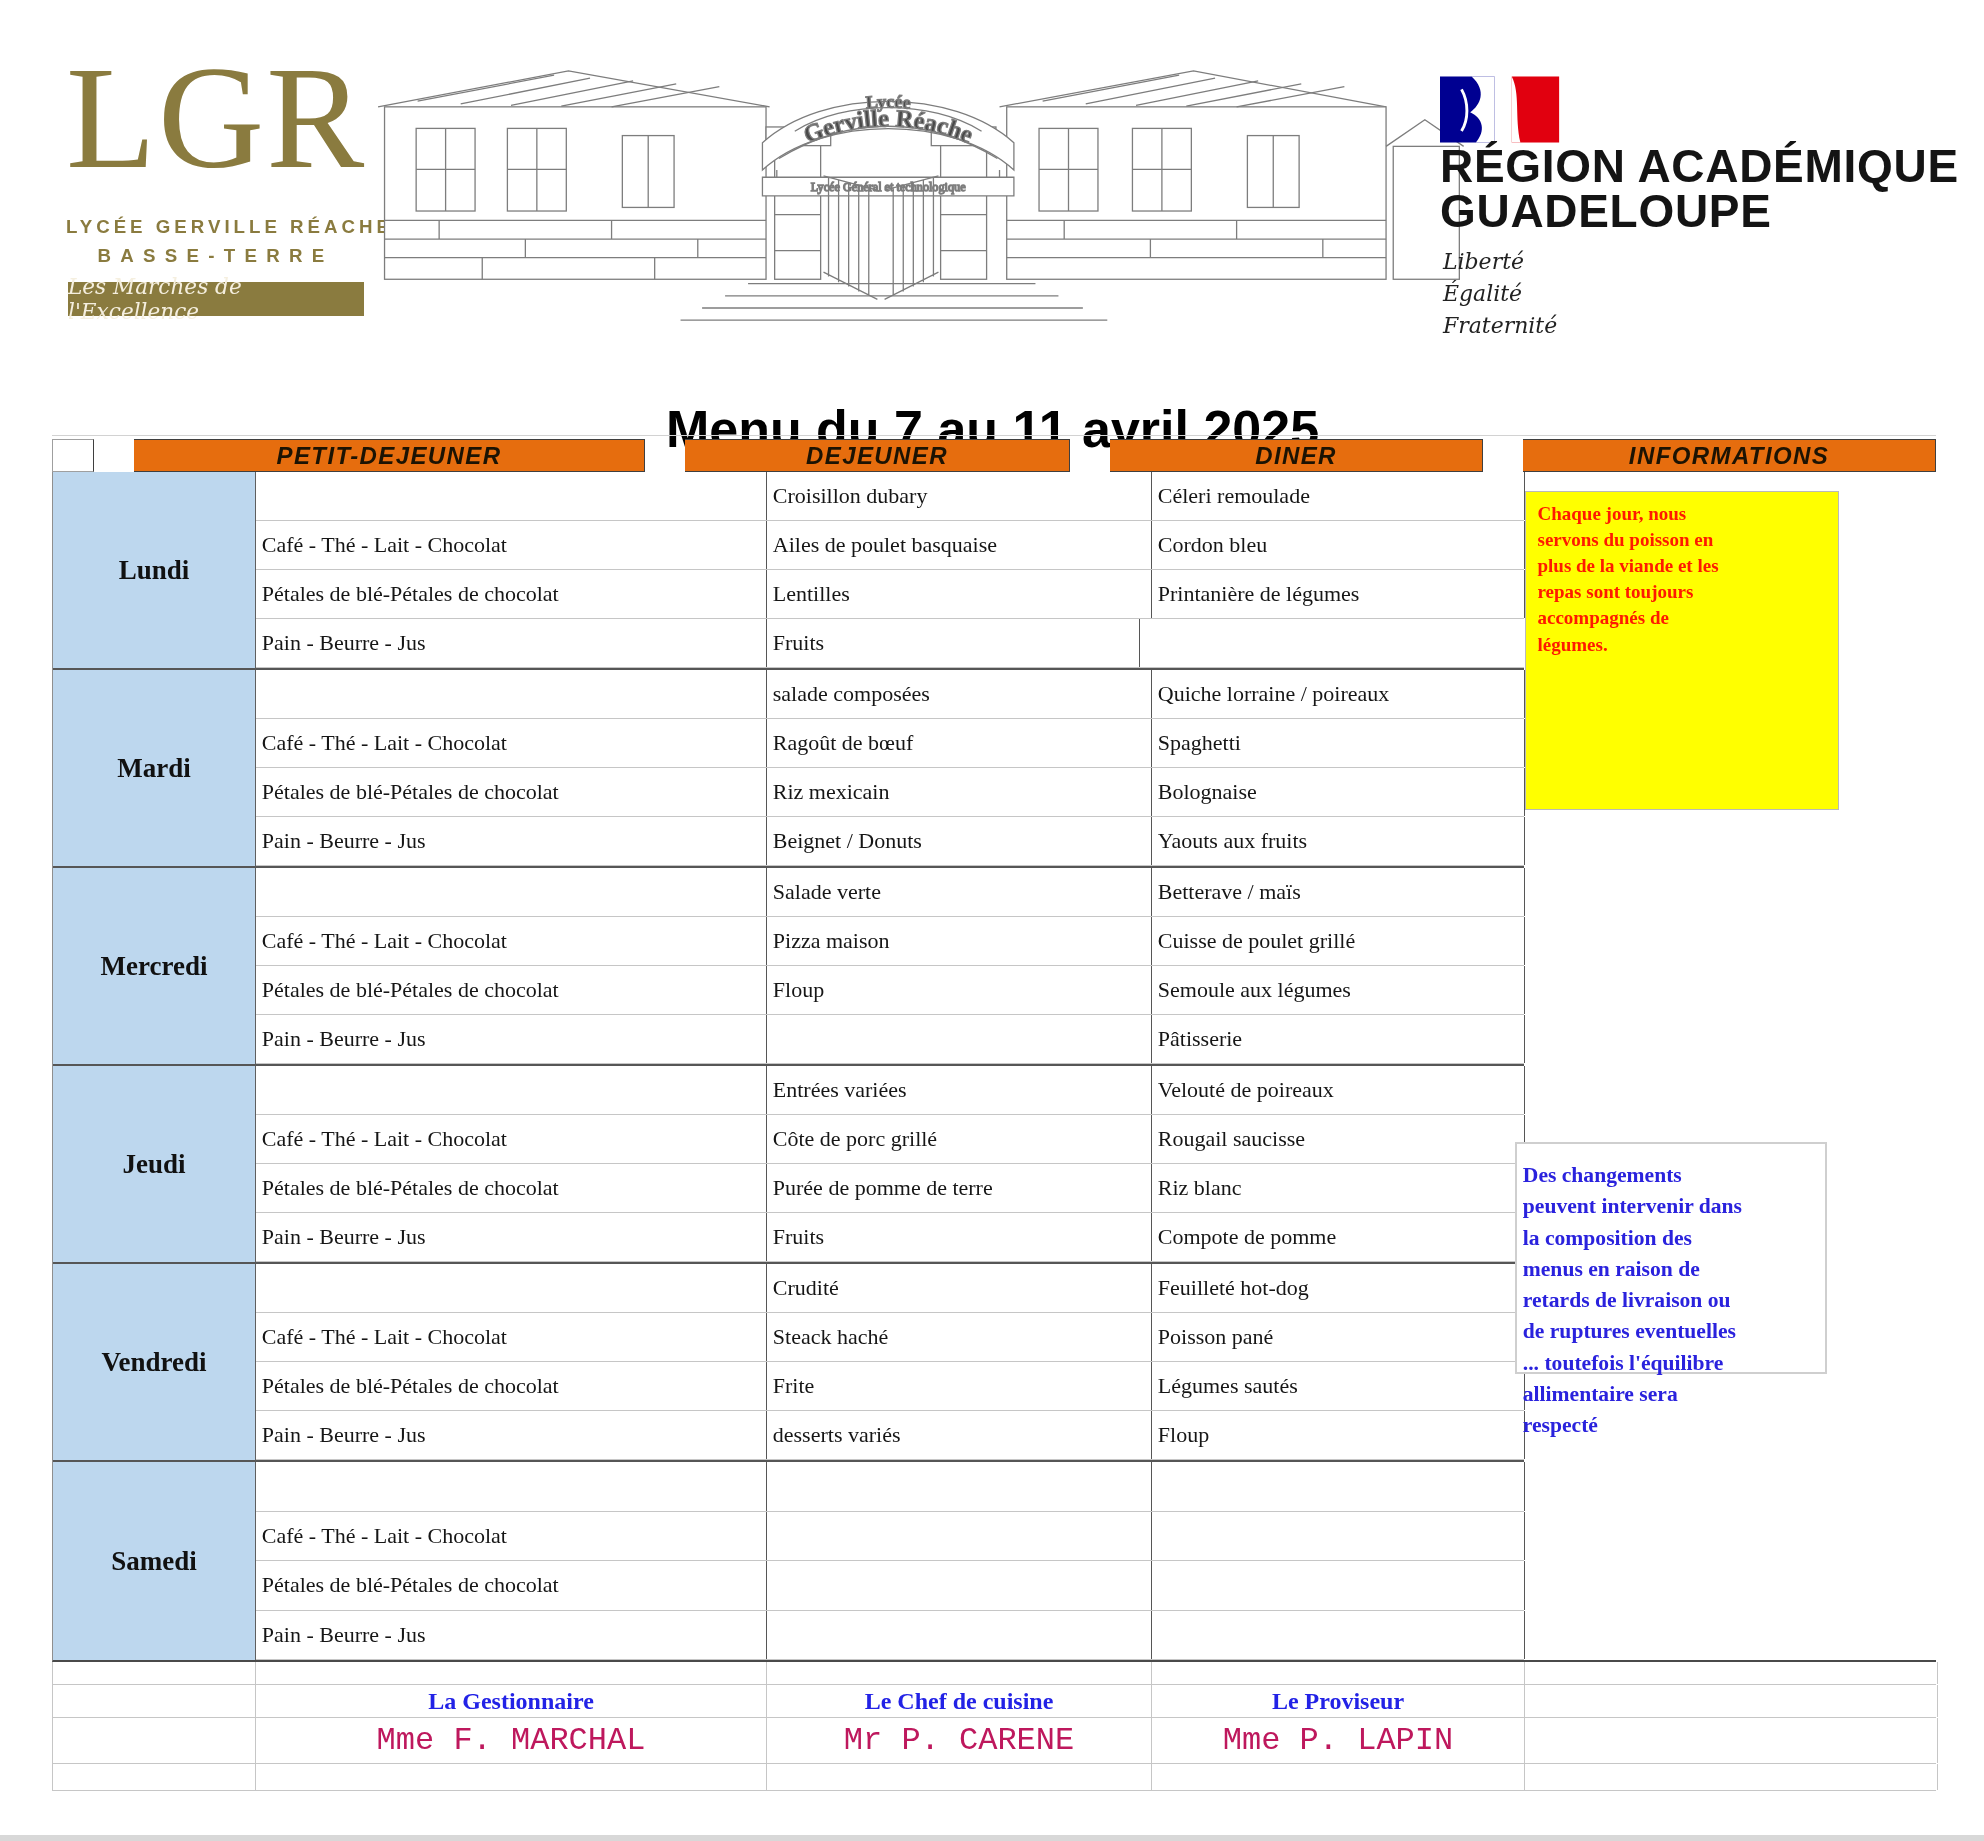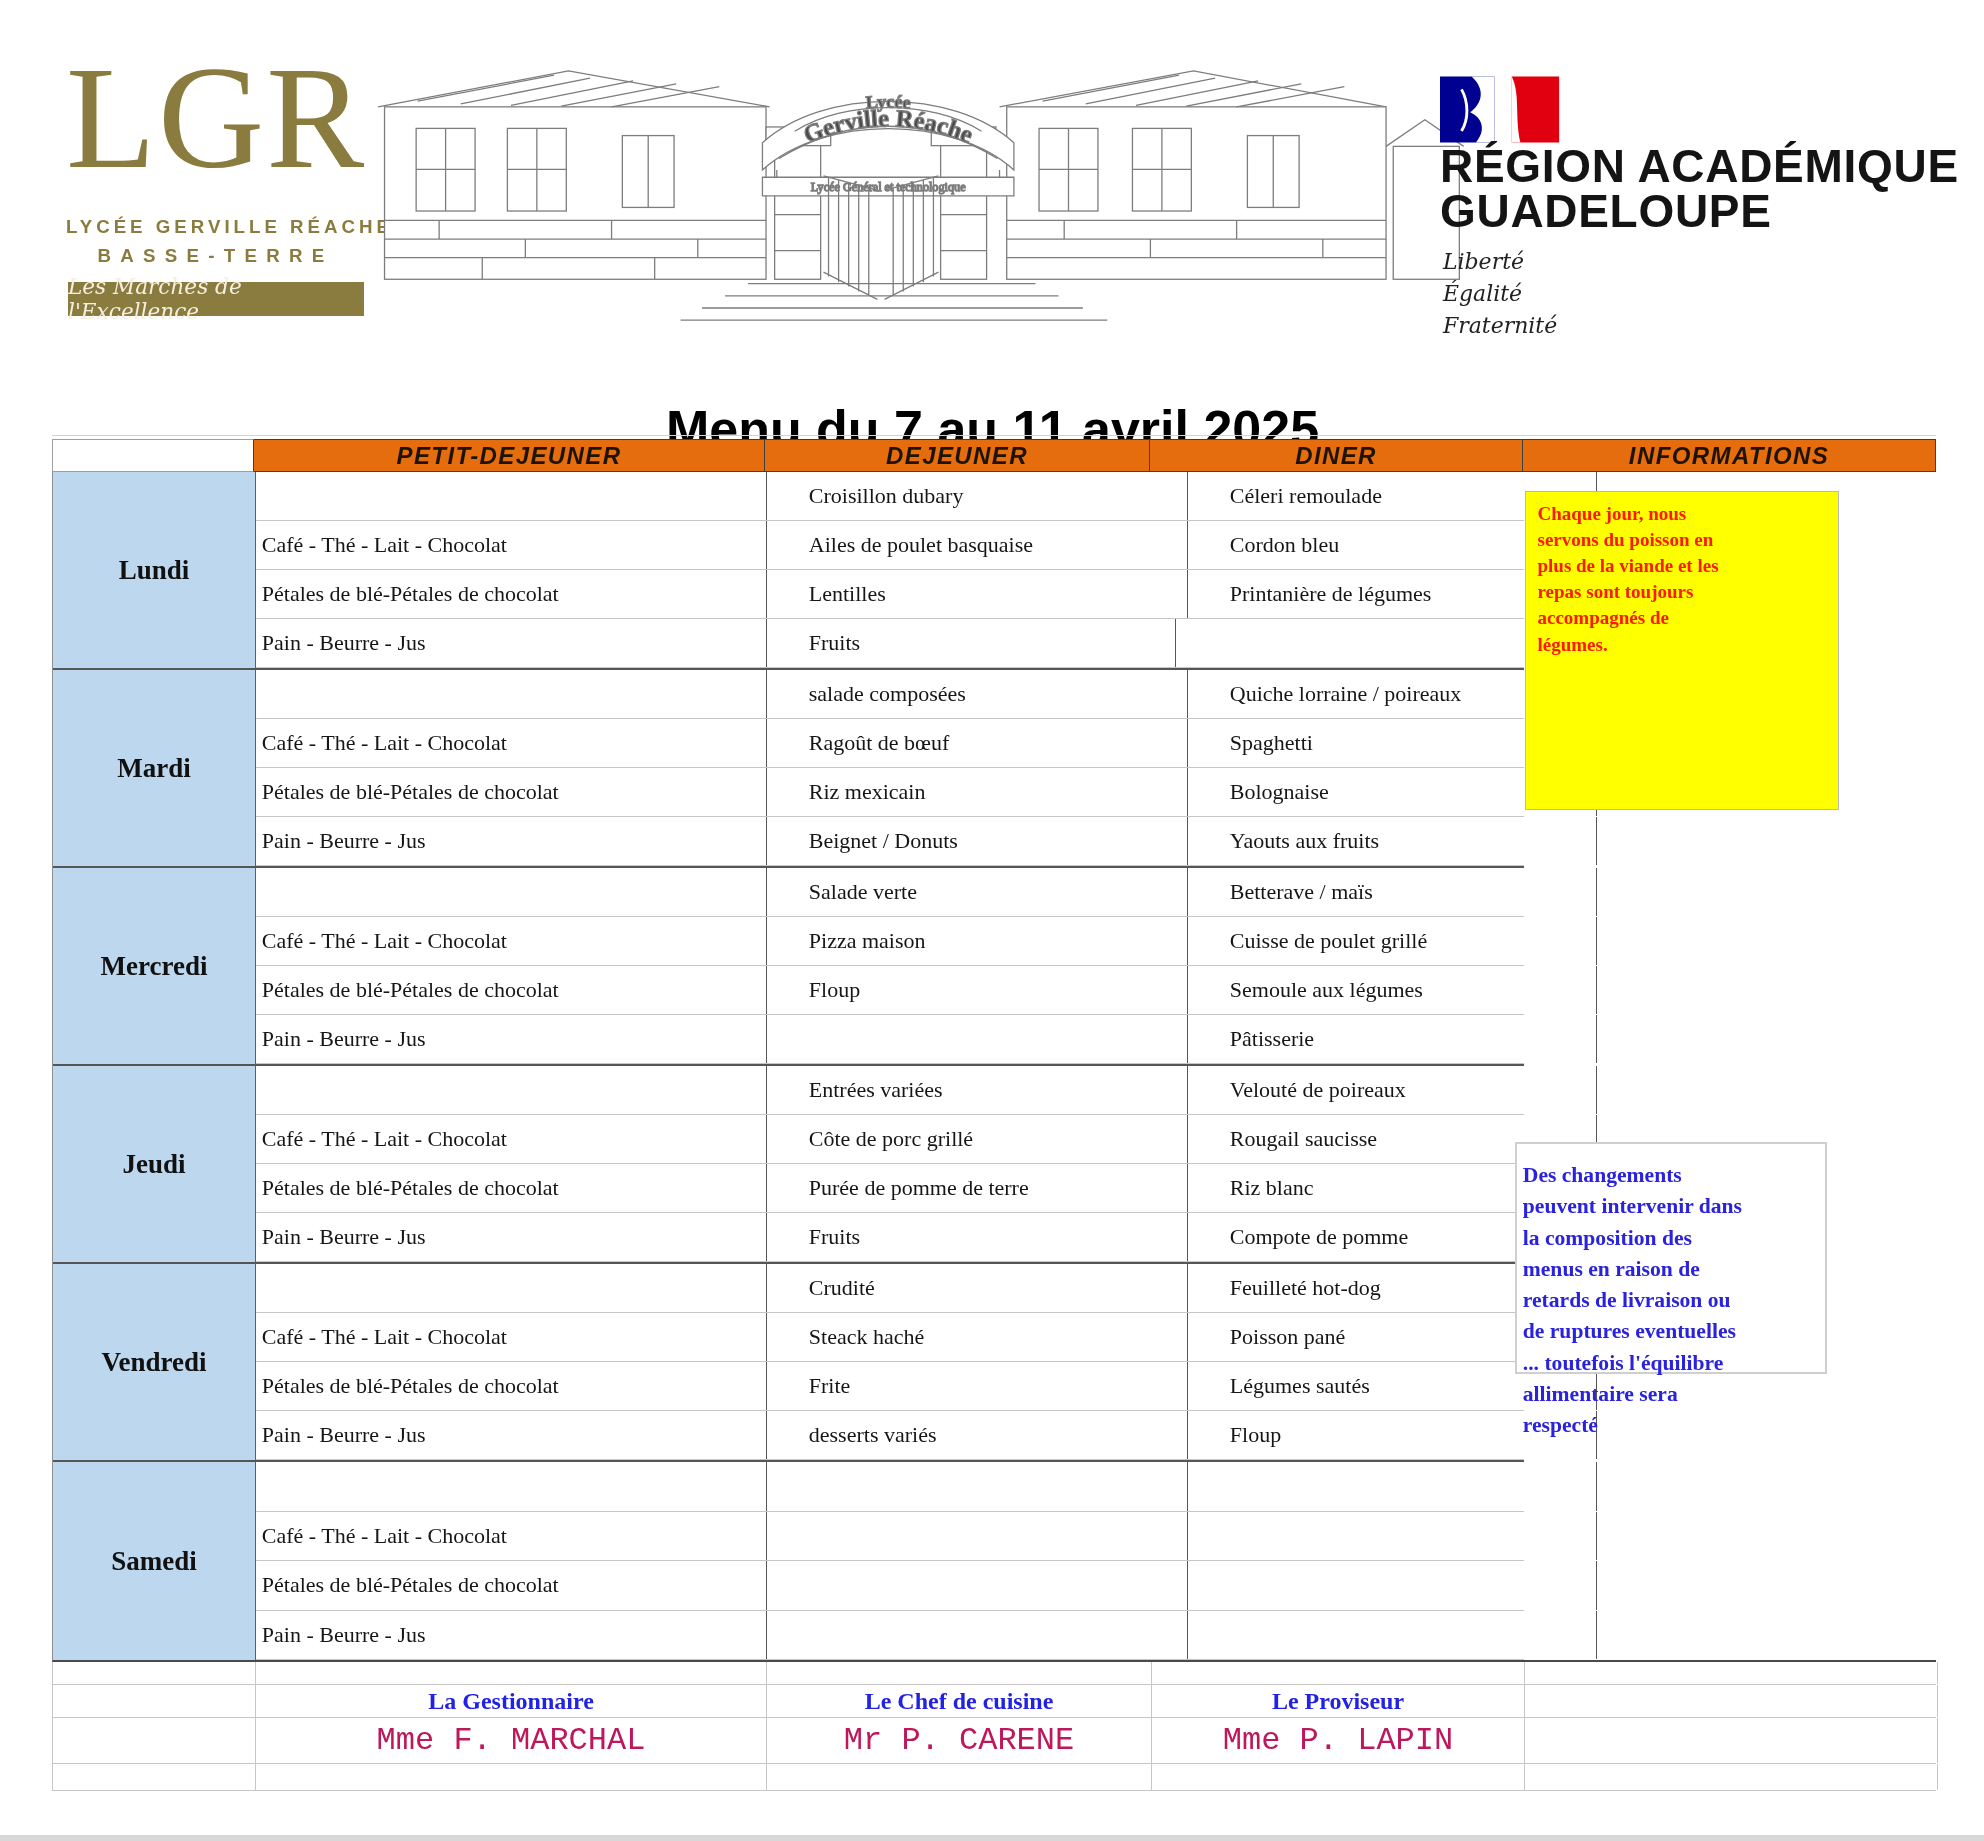--- a/index.html
+++ b/index.html
@@ -33,36 +33,36 @@
   
   .menu-table{position:absolute;left:52px;top:439px;width:1884px;}
   .pre-line{position:absolute;left:0;top:-4.3px;width:1884px;border-top:1.4px solid #d2d2d2;}
 
   .c-day{width:204px;flex:none;}
   .c-pd{width:511px;flex:none;}
   .c-dej{width:385px;flex:none;}
   .c-din{width:373px;flex:none;}
   .c-info{width:413px;flex:none;}
 
-  .thead{display:flex;height:33px;}
+  .thead{display:flex;height:33px;gap:40px;}
   .th-day{width:204px;background:#fff;border:0.7px solid #9f9f9f;border-right:1.4px solid #3f3f3f;box-sizing:border-box;}
   .th{box-sizing:border-box;background:#e66d0e;border-top:1.4px solid #3f3f3f;border-bottom:1.4px solid #3f3f3f;
      border-right:1.4px solid #3f3f3f;display:flex;align-items:center;justify-content:center;
      font-family:"Liberation Sans",sans-serif;font-weight:bold;font-style:italic;font-size:24px;
      letter-spacing:1.4px;color:#1c1303;}
 
   .tbody{border-left:1.4px solid #8f8f8f;border-bottom:2.2px solid #4a4a4a;box-sizing:border-box;}
   .day-block{display:flex;height:198px;}
   .day-cell{width:202px;background:#bdd7ee;border-right:1.4px solid #5f5f5f;box-sizing:content-box;
     display:flex;align-items:center;justify-content:center;
     font-weight:bold;font-size:27px;color:#111;}
   .menu-rows{display:flex;flex-direction:column;width:1268px;}
   .day-block:not(:last-child) .day-cell,
   .day-block:not(:last-child) .menu-rows{border-bottom:2.2px solid #565656;}
-  .menu-row{display:flex;height:52px;border-bottom:0.7px solid #c6c6c6;box-sizing:border-box;gap:36px;}
+  .menu-row{display:flex;height:52px;border-bottom:0.7px solid #c6c6c6;box-sizing:border-box;}
   .menu-row:last-child{border-bottom:none;flex:1;}
   .menu-row .cell{box-sizing:border-box;border-right:1.4px solid #565656;display:flex;align-items:center;
     padding-left:5.8px;font-size:22px;color:#161616;white-space:nowrap;}
   .info-spacer{width:411px;}
 
   
   .note-yellow{position:absolute;left:1473px;top:52px;width:314px;height:319px;background:#ffff00;
     border:0.7px solid #b9b9b9;box-sizing:border-box;padding:8.6px 20px 0 11.5px;
     font-weight:bold;font-size:19px;line-height:1.38;color:#fe1a00;white-space:pre-line;}
   .note-white{position:absolute;left:1463px;top:703px;width:312px;height:232px;background:#fff;

